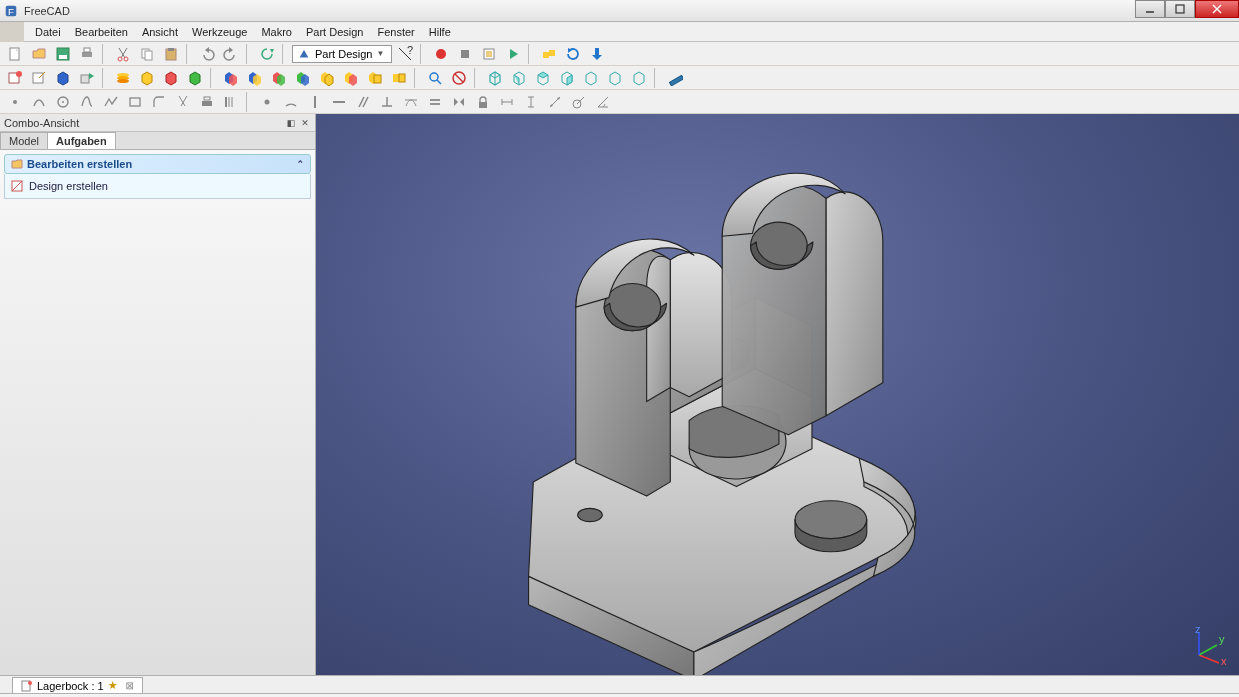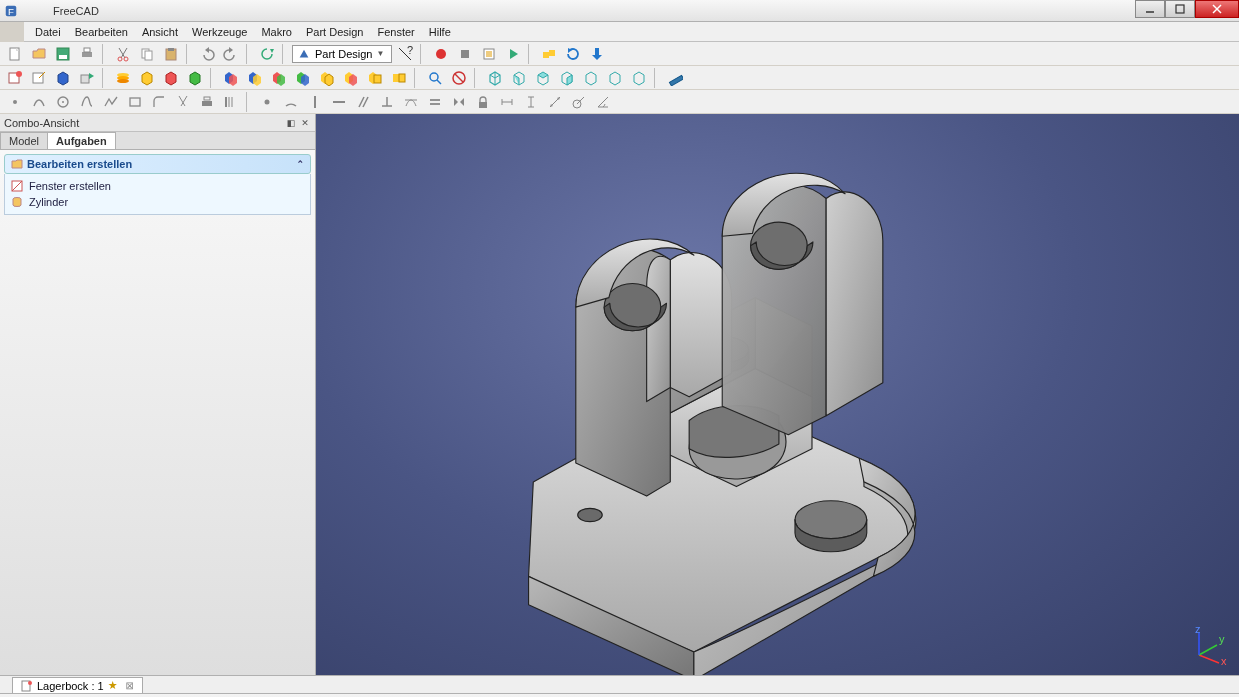--- a/index.html
+++ b/index.html
@@ -1,21 +1,21 @@
 <!DOCTYPE html>
 <html><head>
 <meta charset="utf-8">
 <style>
 * { margin: 0; padding: 0; box-sizing: border-box; font-family: "Segoe UI", Tahoma, sans-serif; font-size: 11px; }
 html, body { width: 1239px; height: 697px; overflow: hidden; background: #d4d0c8; }
 
 
 .titlebar { height: 22px; background: linear-gradient(to bottom, #f7f7f7, #e3e3e3); display: flex; align-items: center; padding-left: 4px; border-bottom: 1px solid #b0b0b0; }
 .titlebar .app-icon { width: 14px; height: 14px; margin-right: 6px; }
-.titlebar .title { flex: 1; color: #333; margin-left: 29px; }
+.titlebar .title { flex: 1; color: #333; }
 .titlebar .win-buttons { display: flex; height: 100%; }
 .titlebar .win-btn { width: 30px; height: 18px; margin-top: 0; display: flex; align-items: center; justify-content: center; border: 1px solid #888; background: linear-gradient(to bottom,#f0f0f0,#cfcfcf); }
 .titlebar .win-btn.close { background: linear-gradient(to bottom,#e77,#c22); border-color:#a00; color:#fff; width:44px; }
 .titlebar .win-btn svg { width:10px; height:10px; }
 
 
 .menubar { height: 20px; background: #f0f0f0; display: flex; align-items: center; padding-left: 4px; border-bottom: 1px solid #c0c0c0; margin-left: 24px; }
 .menubar .item { padding: 2px 7px; cursor: default; color: #222; }
 
 
@@ -545,28 +545,21 @@
           </svg>
         <span>Bearbeiten erstellen</span>
         <span class="chev">⌃</span>
       </div>
       <div class="task-group">
         <div class="task-item">
           <svg class="ticon" viewBox="0 0 12 12">
               <rect x="1" y="1" width="10" height="10" fill="#fff" stroke="#c55"></rect>
               <line x1="1" y1="11" x2="11" y2="1" stroke="#c55"></line>
             </svg>
-          <span>Fenster erstellen</span>
-        </div>
-        <div class="task-item">
-          <svg class="ticon" viewBox="0 0 12 12">
-              <ellipse cx="6" cy="3" rx="4" ry="1.5" fill="#f4c560" stroke="#b88"></ellipse>
-              <path d="M2 3v6a4 1.5 0 0 0 8 0V3" fill="#f4c560" stroke="#b88"></path>
-            </svg>
-          <span>Zylinder</span>
+          <span>Design erstellen</span>
         </div>
       </div>
     </div>
   </div>
 
   <div class="viewport">
     <svg class="model" viewBox="0 0 977 565">
       <defs>
         <linearGradient id="g1" x1="0" y1="0" x2="1" y2="1">
             <stop offset="0" stop-color="#cfcfcf"></stop>

